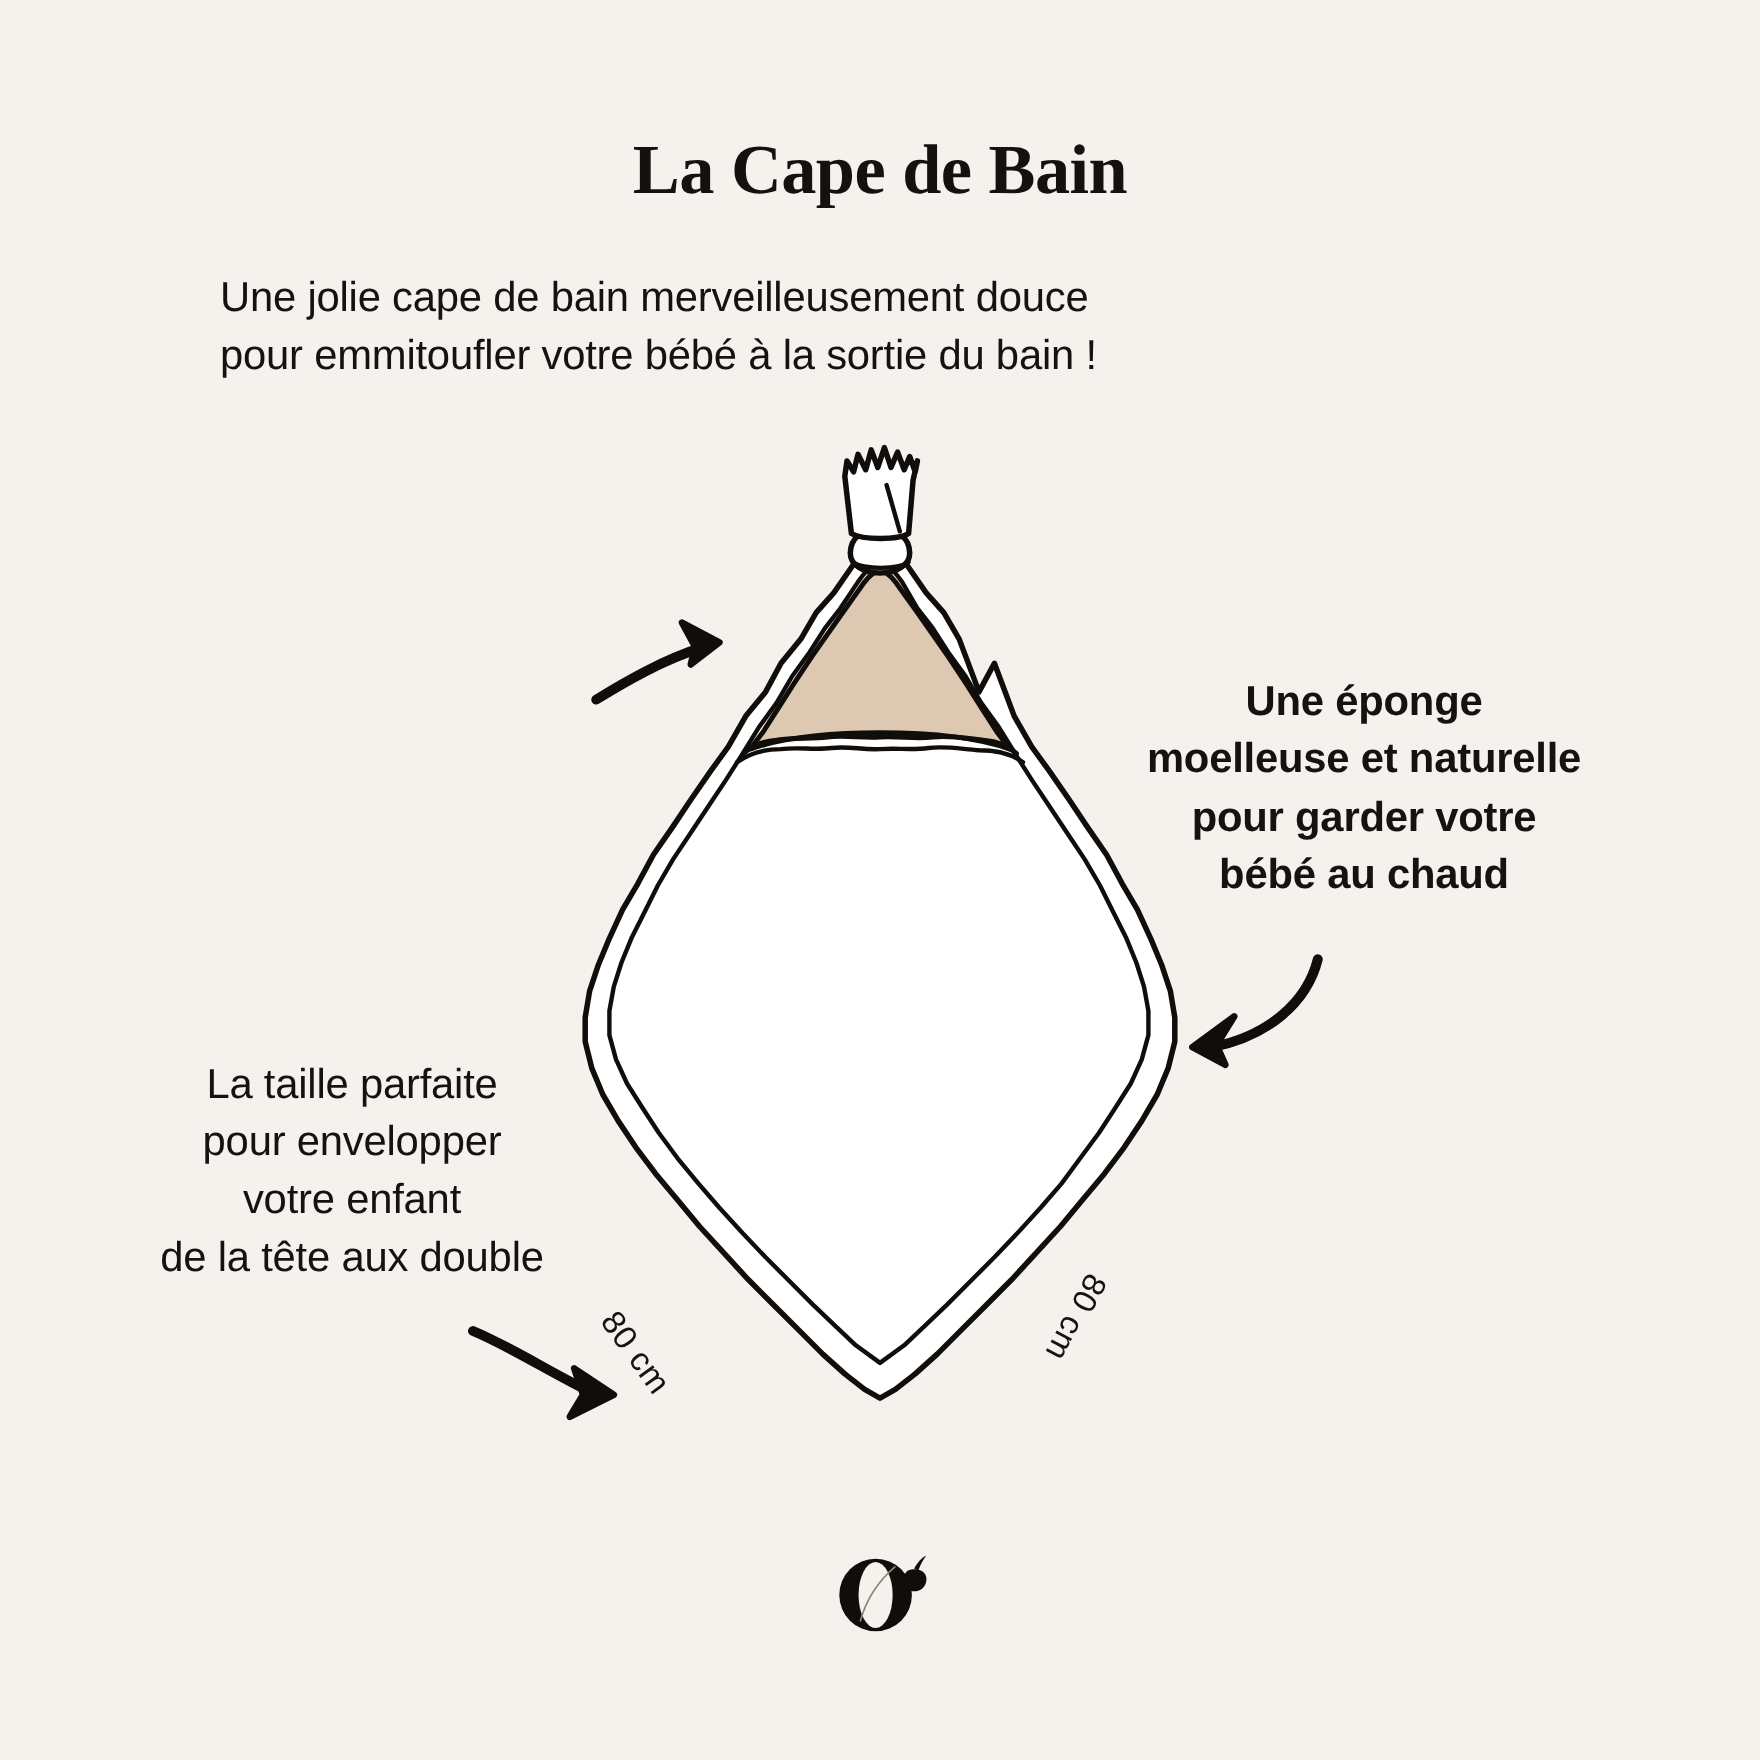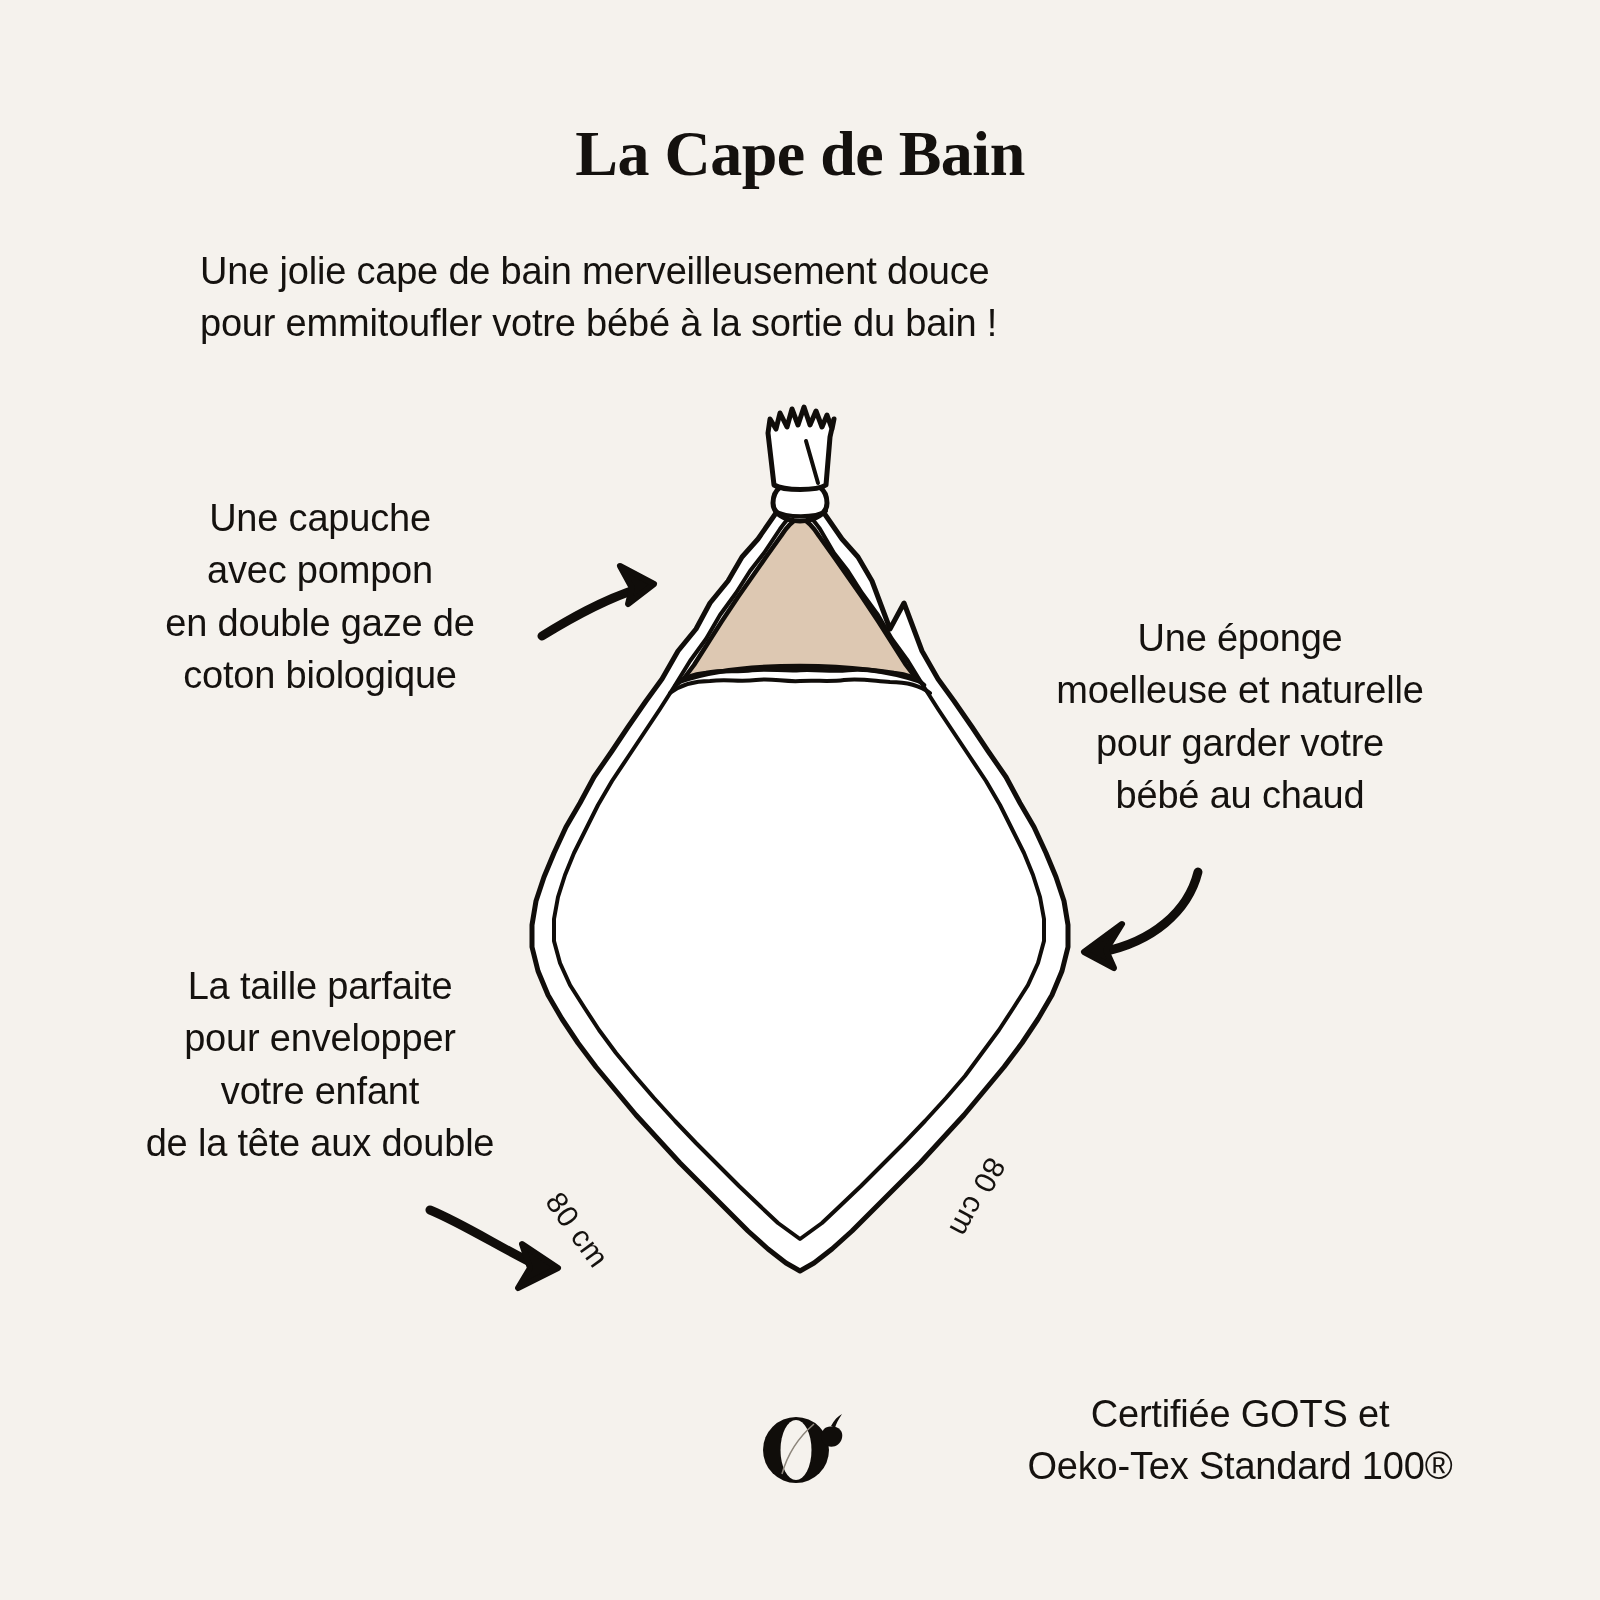--- a/index.html
+++ b/index.html
@@ -56,21 +56,21 @@
   .annotation {
     position: absolute;
     text-align: center;
     font-size: 38px;
     line-height: 1.38;
     letter-spacing: -0.2px;
     color: #15120f;
     white-space: pre-line;
   }
   .anno-hood   { left:  85px; top: 492px; width: 470px; }
-  .anno-sponge { left: 1000px; top: 612px; width: 480px; }
+  .anno-sponge { left: 1000px; top: 612px; width: 480px; font-weight: bold; }
   .anno-size   { left:  85px; top: 960px; width: 470px; }
 
   
   .cert-text {
     position: absolute;
     left: 970px;
     top: 1388px;
     width: 540px;
     text-align: center;
     font-size: 38px;
@@ -209,24 +209,20 @@
            L 298 48
            L 300 34 L 306 44 L 310 28 L 317 42 L 322 24
            L 328 40 L 334 22 L 340 40 L 346 26 L 352 42
            L 357 30 L 362 44 L 364 34
            L 360 52 L 356 100
            C 347 106 314 106 304 100 Z" fill="#ffffff" stroke="#100d0a" stroke-width="5" stroke-linejoin="round" stroke-linecap="round"></path>
       <path d="M336 56 L 348 98" fill="none" stroke="#100d0a" stroke-width="4" stroke-linecap="round"></path>
     </svg>
   </div>
 
-  <div class="annotation anno-hood">Une capuche
-avec pompon
-en double gaze de
-coton biologique</div>
 
   <div class="arrow arrow-hood">
     <svg viewBox="0 0 155 95" width="155" height="95">
       <path d="M6 88 C 32 72 66 52 104 40" fill="none" stroke="#100d0a" stroke-width="9" stroke-linecap="round"></path>
       <path d="M84 18 L 118 36 L 92 56 L 96 40 Z" fill="#100d0a" stroke="#100d0a" stroke-width="6" stroke-linejoin="round"></path>
     </svg>
   </div>
 
   <div class="annotation anno-sponge">Une éponge
 moelleuse et naturelle
@@ -249,22 +245,20 @@
     <svg viewBox="0 0 170 115" width="170" height="115">
       <path d="M12 22 C 46 36 86 62 124 80" fill="none" stroke="#100d0a" stroke-width="9" stroke-linecap="round"></path>
       <path d="M104 56 L 140 80 L 100 100 L 112 80 Z" fill="#100d0a" stroke="#100d0a" stroke-width="6" stroke-linejoin="round"></path>
     </svg>
   </div>
 
   <div class="dim-label dim-left">80 cm</div>
 
   <div class="dim-label dim-right">80 cm</div>
 
-  <div class="cert-text">Certifiée GOTS et
-Oeko-Tex Standard 100®</div>
 
   <div class="brand-logo">
     <svg viewBox="0 0 100 90" width="100" height="90">
 
       <ellipse cx="44" cy="52" rx="33" ry="33" fill="#100d0a"></ellipse>
       <ellipse cx="44" cy="52" rx="15.5" ry="30" fill="#f5f2ed"></ellipse>
 
       <path d="M30 76 C 36 54 48 38 62 26" fill="none" stroke="#8d867c" stroke-width="1.6"></path>
 
       <path d="M73 30 C 83 26 92 31 90 40 C 88 49 78 51 72 46 C 68 42 69 33 73 30 Z" fill="#100d0a"></path>

